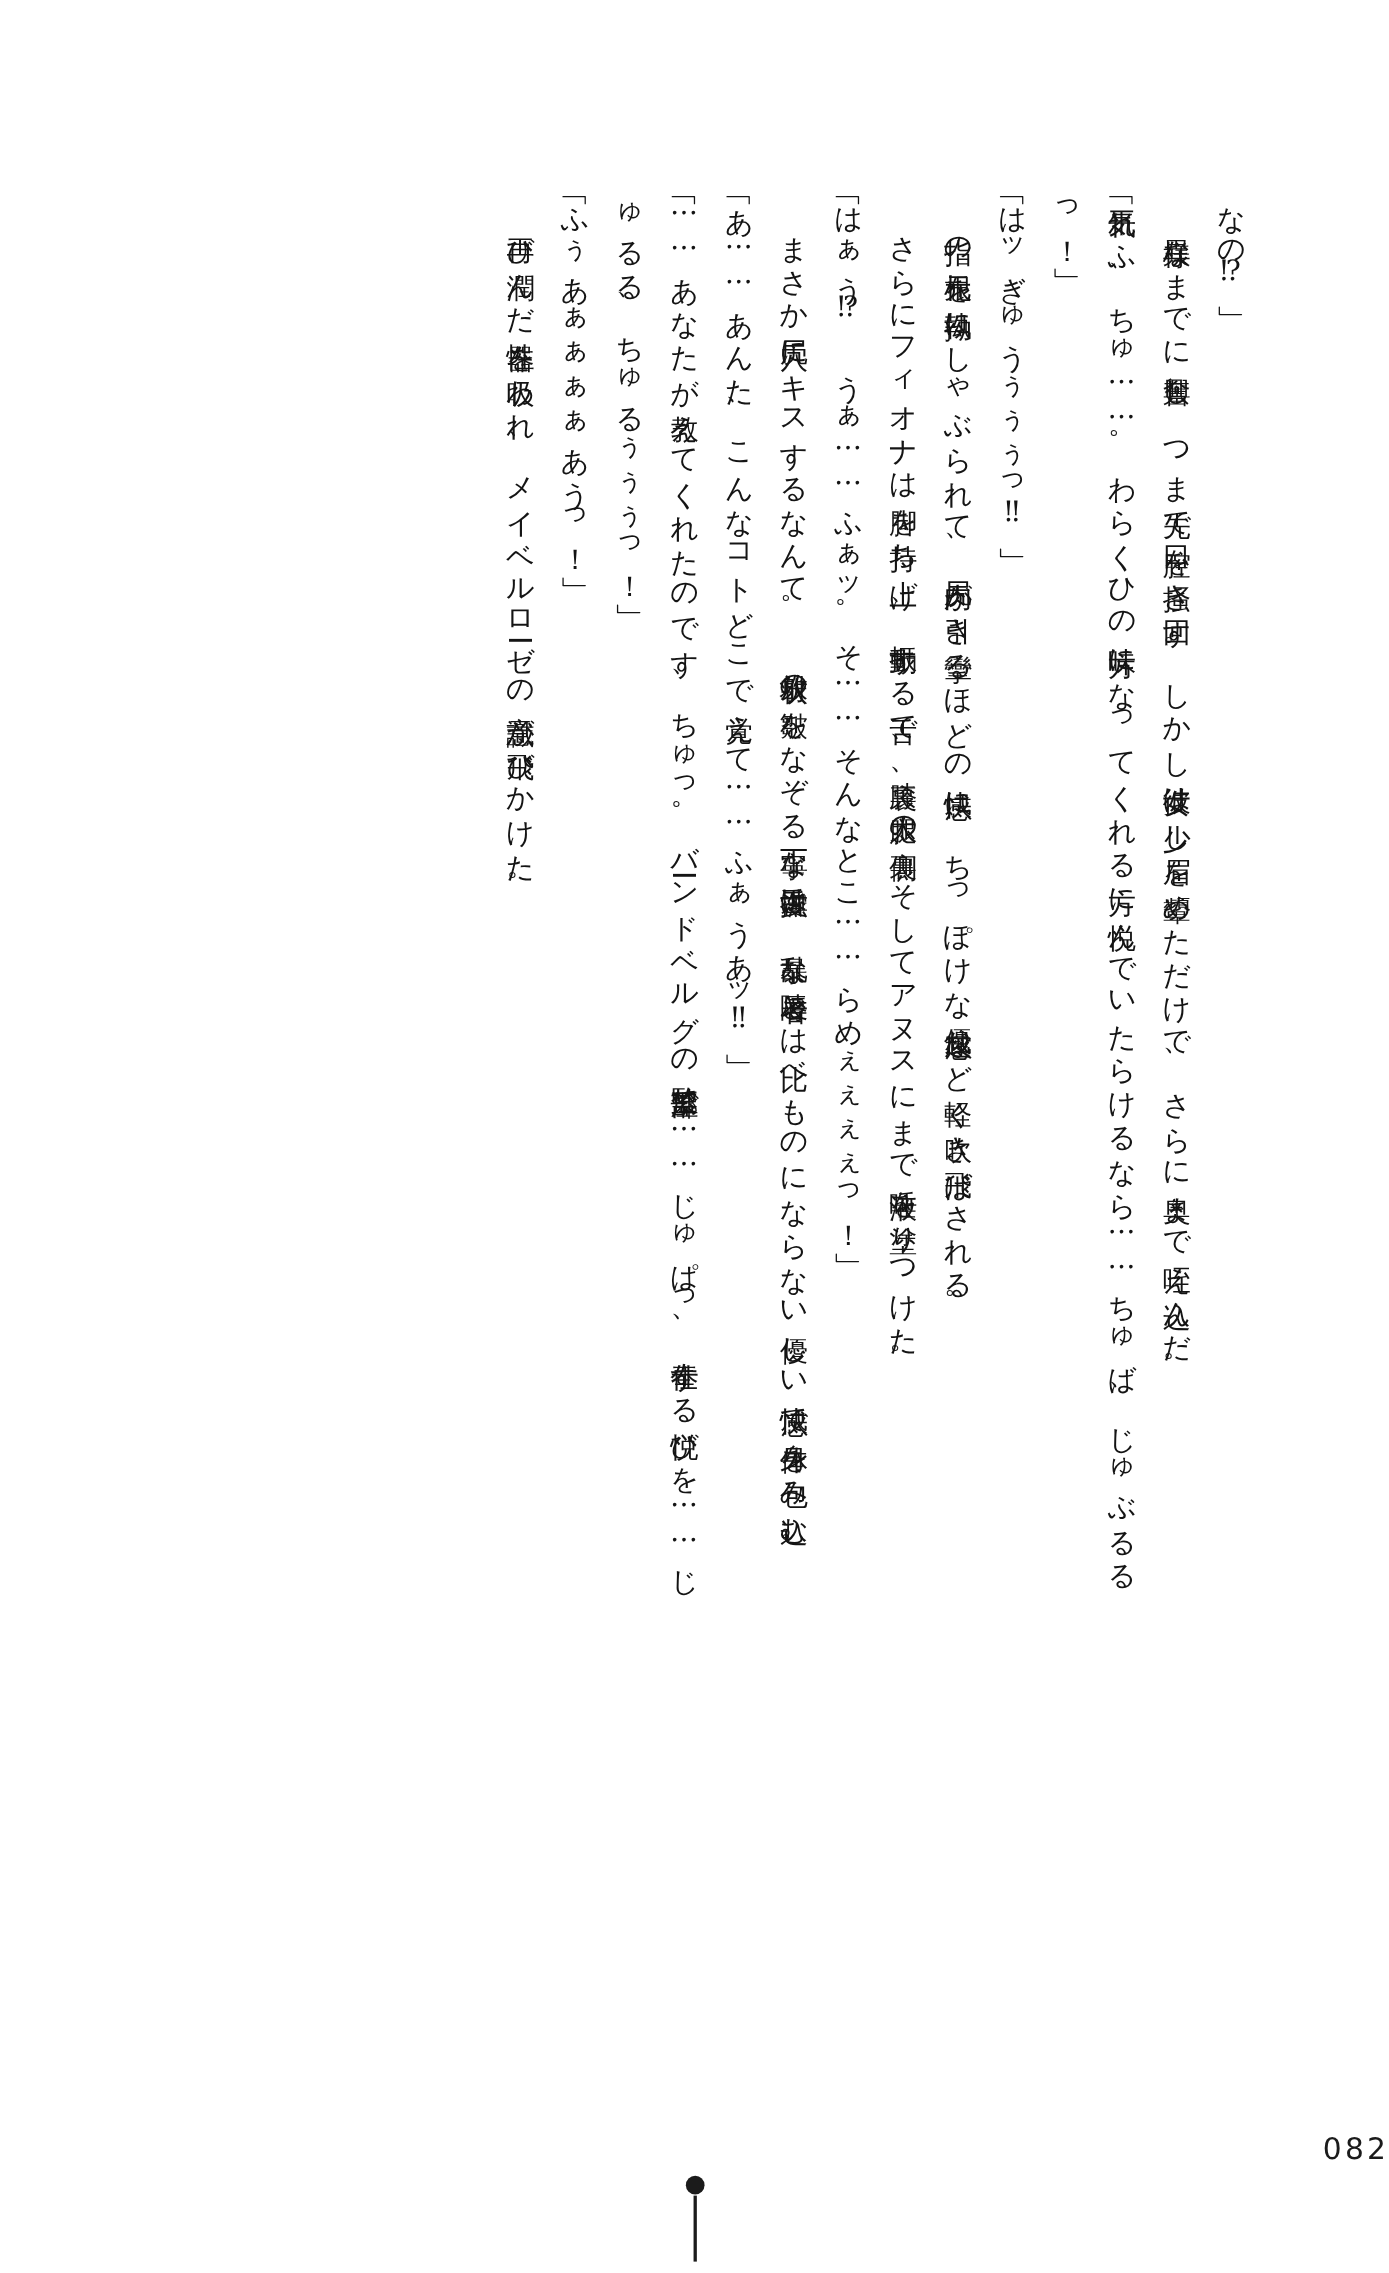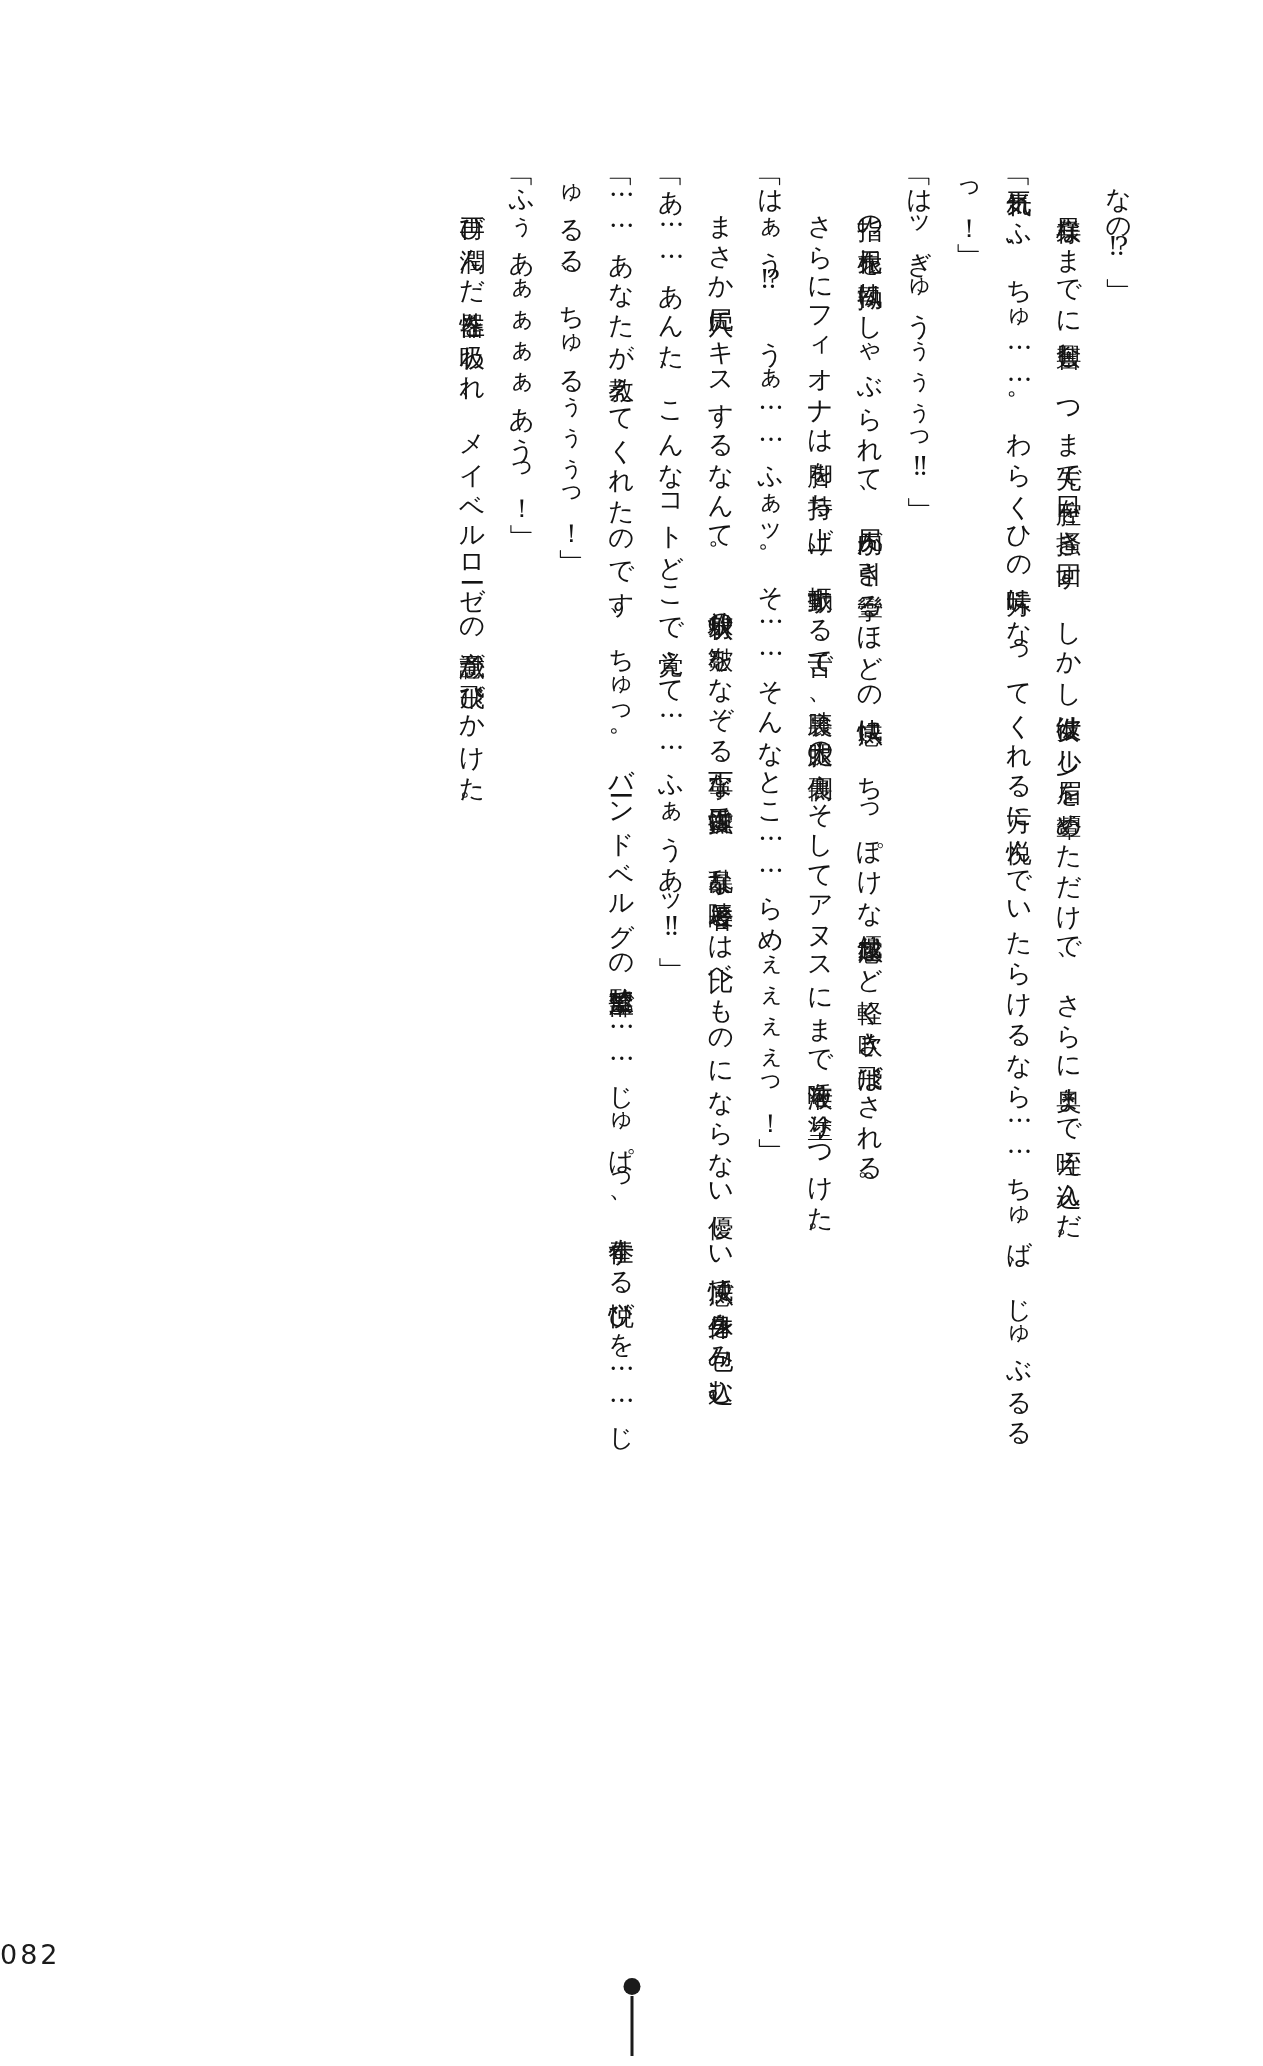--- a/index.html
+++ b/index.html
@@ -44,21 +44,21 @@
     padding: 0;
     text-indent: 0;
   }
 
   
   #folio {
     position: absolute;
     left: 0;
     right: 0;
     bottom: 96px;
-    text-align: left;
+    text-align: right;
     font-family: "DejaVu Sans", "Liberation Sans", sans-serif;
     font-size: 27px;
     letter-spacing: 3px;
     color: #1b1b1b;
   }
 
   
   #folio-mark {
     position: absolute;
     left: 50%;

